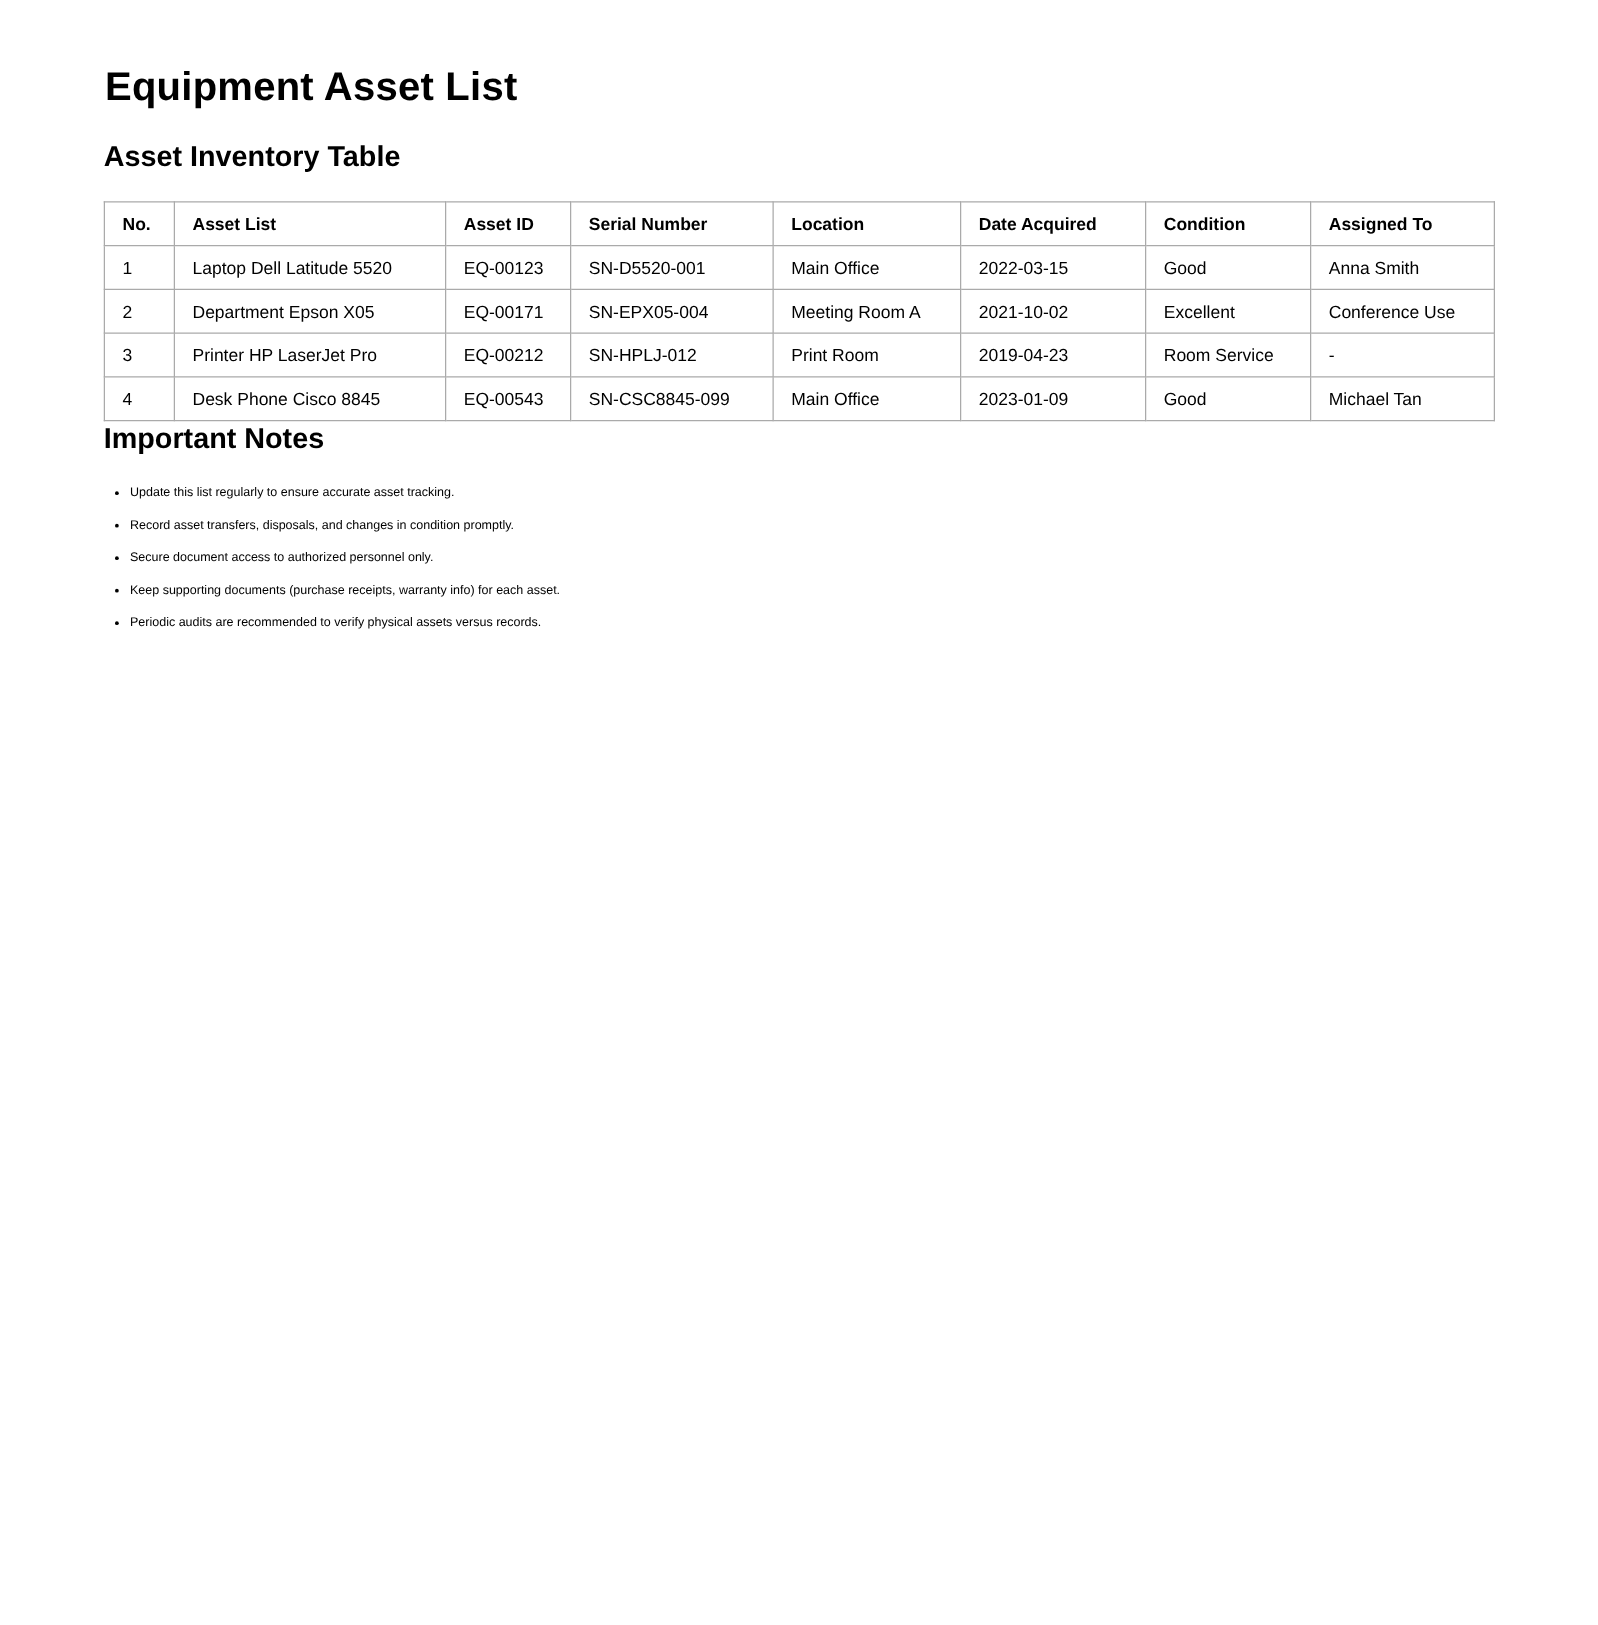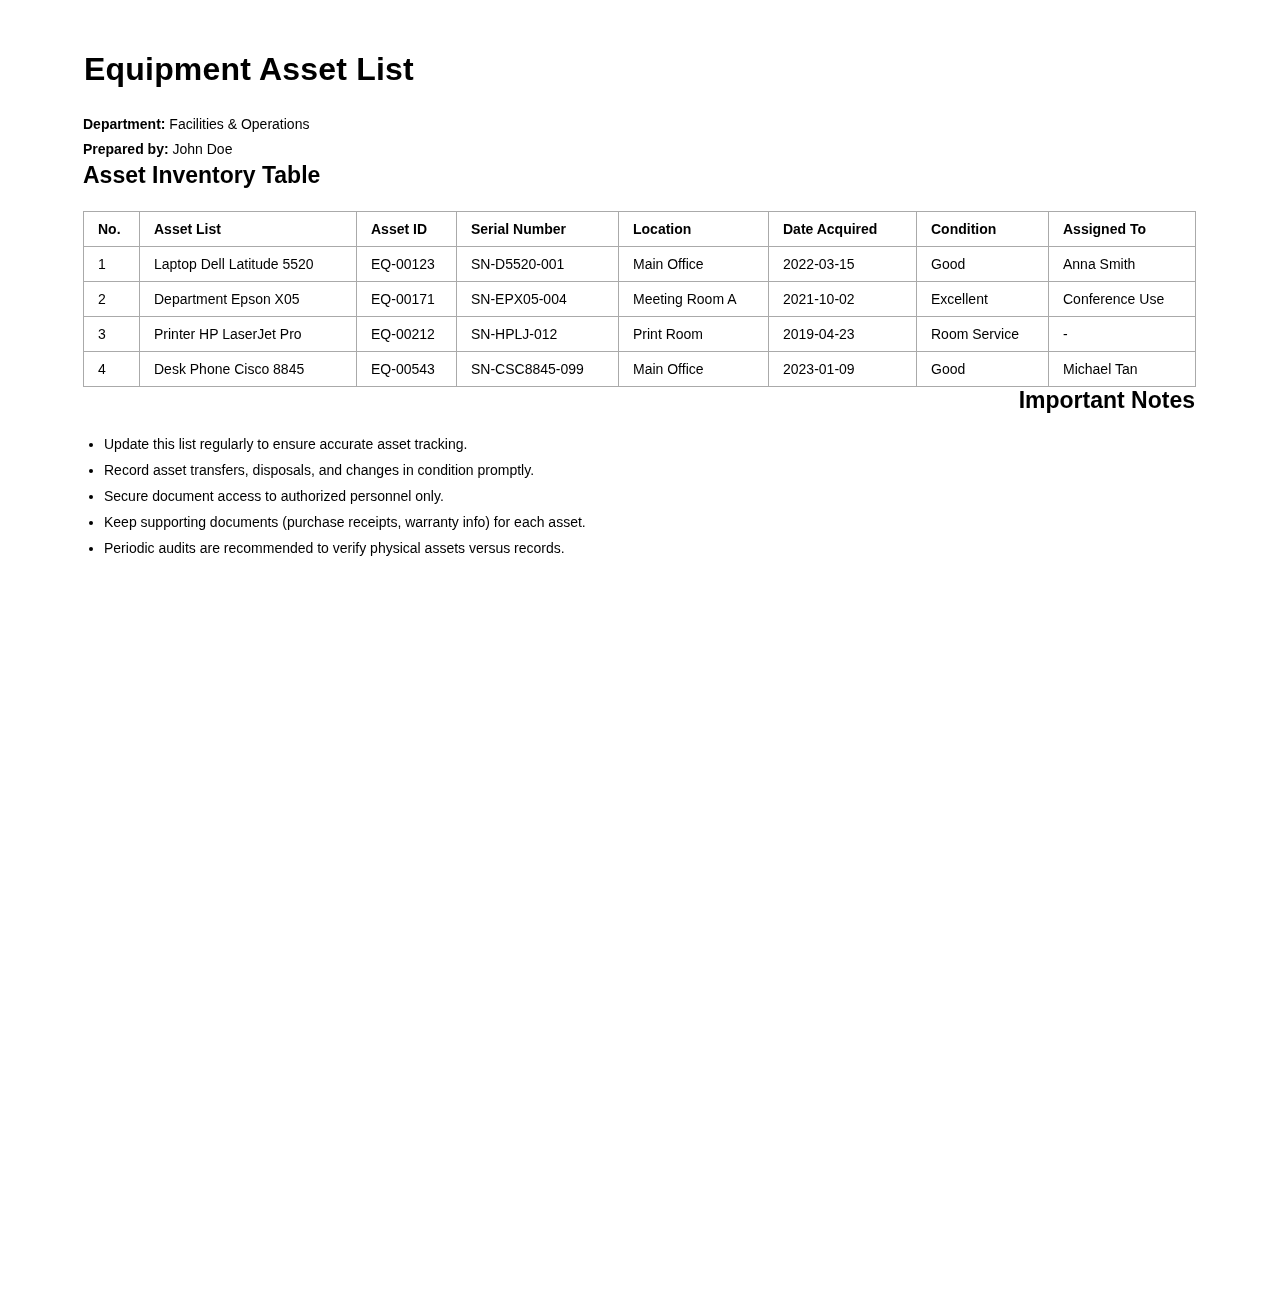--- a/index.html
+++ b/index.html
@@ -58,49 +58,39 @@
   table.asset-table td {
     border: 1px solid var(--border-color);
     padding: 8px 14px;
     height: 35px;
     text-align: left;
     vertical-align: middle;
     overflow: hidden;
     white-space: nowrap;
   }
   table.asset-table th { font-weight: bold; }
-  .notes-heading { margin-top: 40px; text-align: right; }
+  .notes-heading { margin-top: 40px; }
   ul.notes-list {
     margin: 22px 0 0 0;
     padding-left: 21px;
-    font-size: 14px;
+    font-size: 10px;
   }
   ul.notes-list li {
     margin-bottom: 11px;
     line-height: 15px;
   }
 </style>
 </head>
 <body>
 
 <div class="page">
 
   <h1 class="doc-title">Equipment Asset List</h1>
 
   <div class="meta-row">
-    <div class="meta-block">
-      <div class="meta-line">
-        <span class="meta-label">Department:</span>
-        <span>Facilities &amp; Operations</span>
-      </div>
-      <div class="meta-line">
-        <span class="meta-label">Prepared by:</span>
-        <span>John Doe</span>
-      </div>
-    </div>
   </div>
 
   <h2 class="section-heading inventory-heading">Asset Inventory Table</h2>
 
   <table class="asset-table">
     <colgroup>
       <col style="width:56px">
       <col style="width:217px">
       <col style="width:100px">
       <col style="width:162px">

